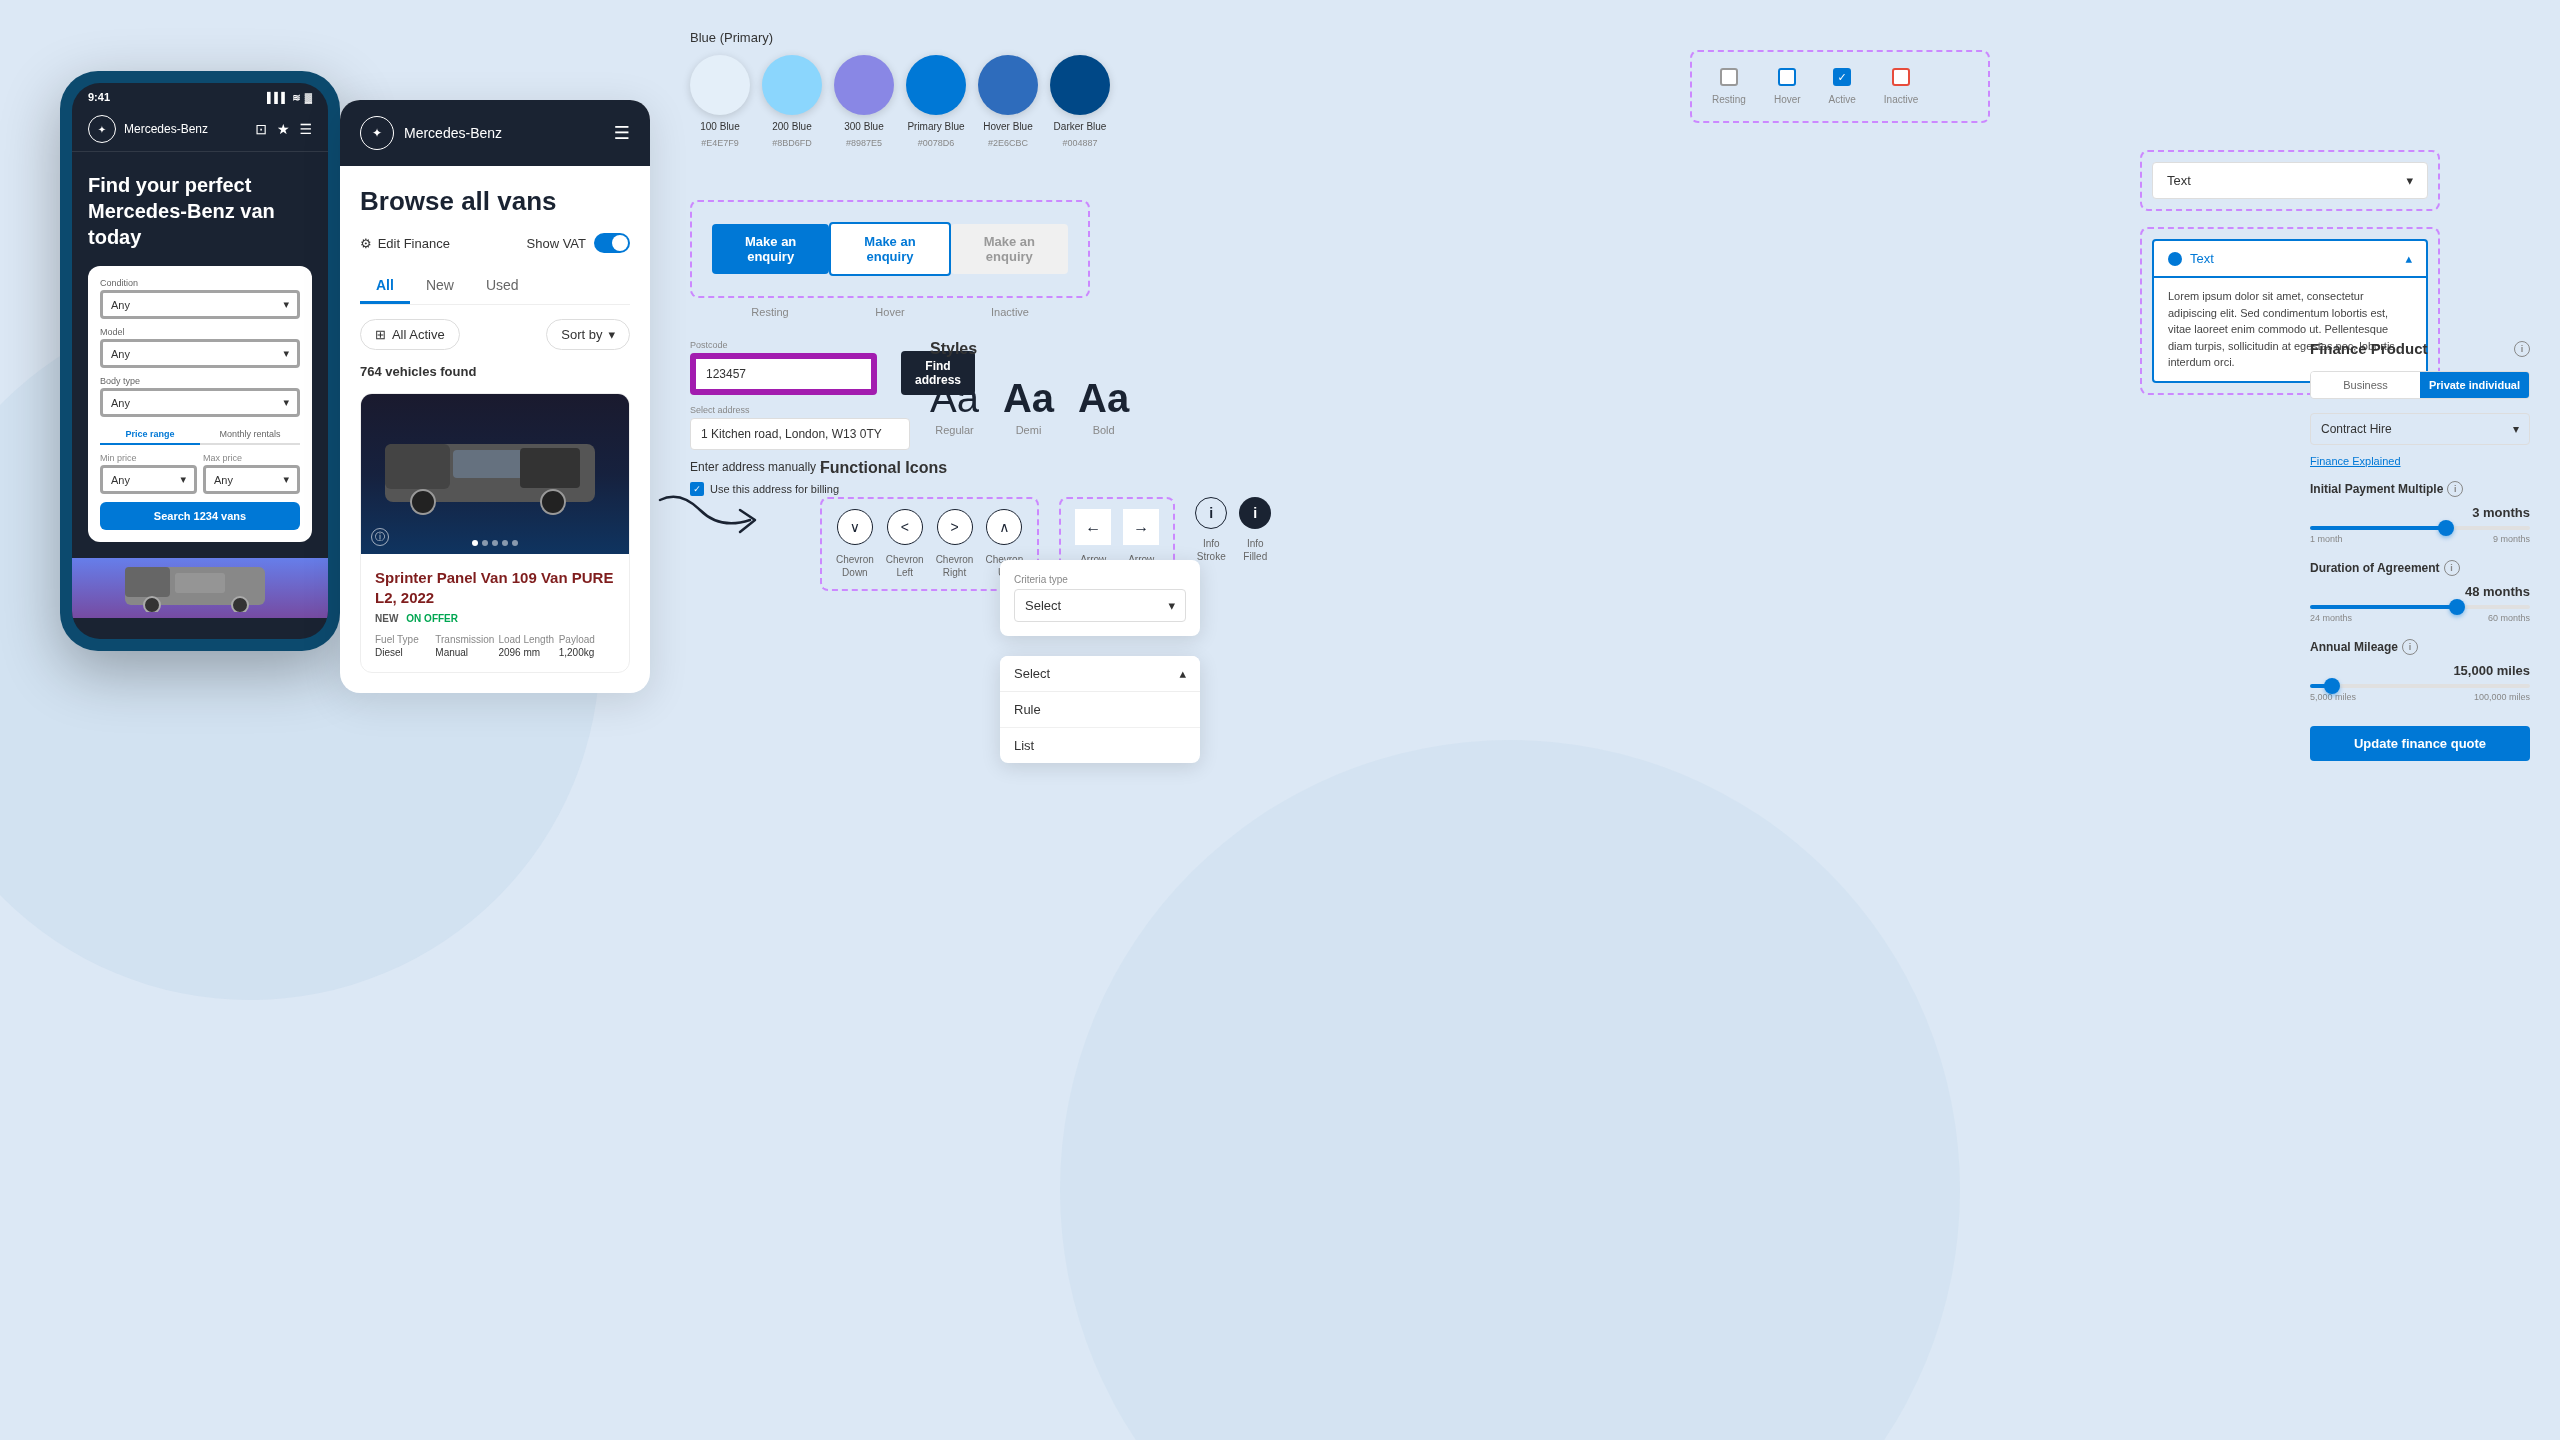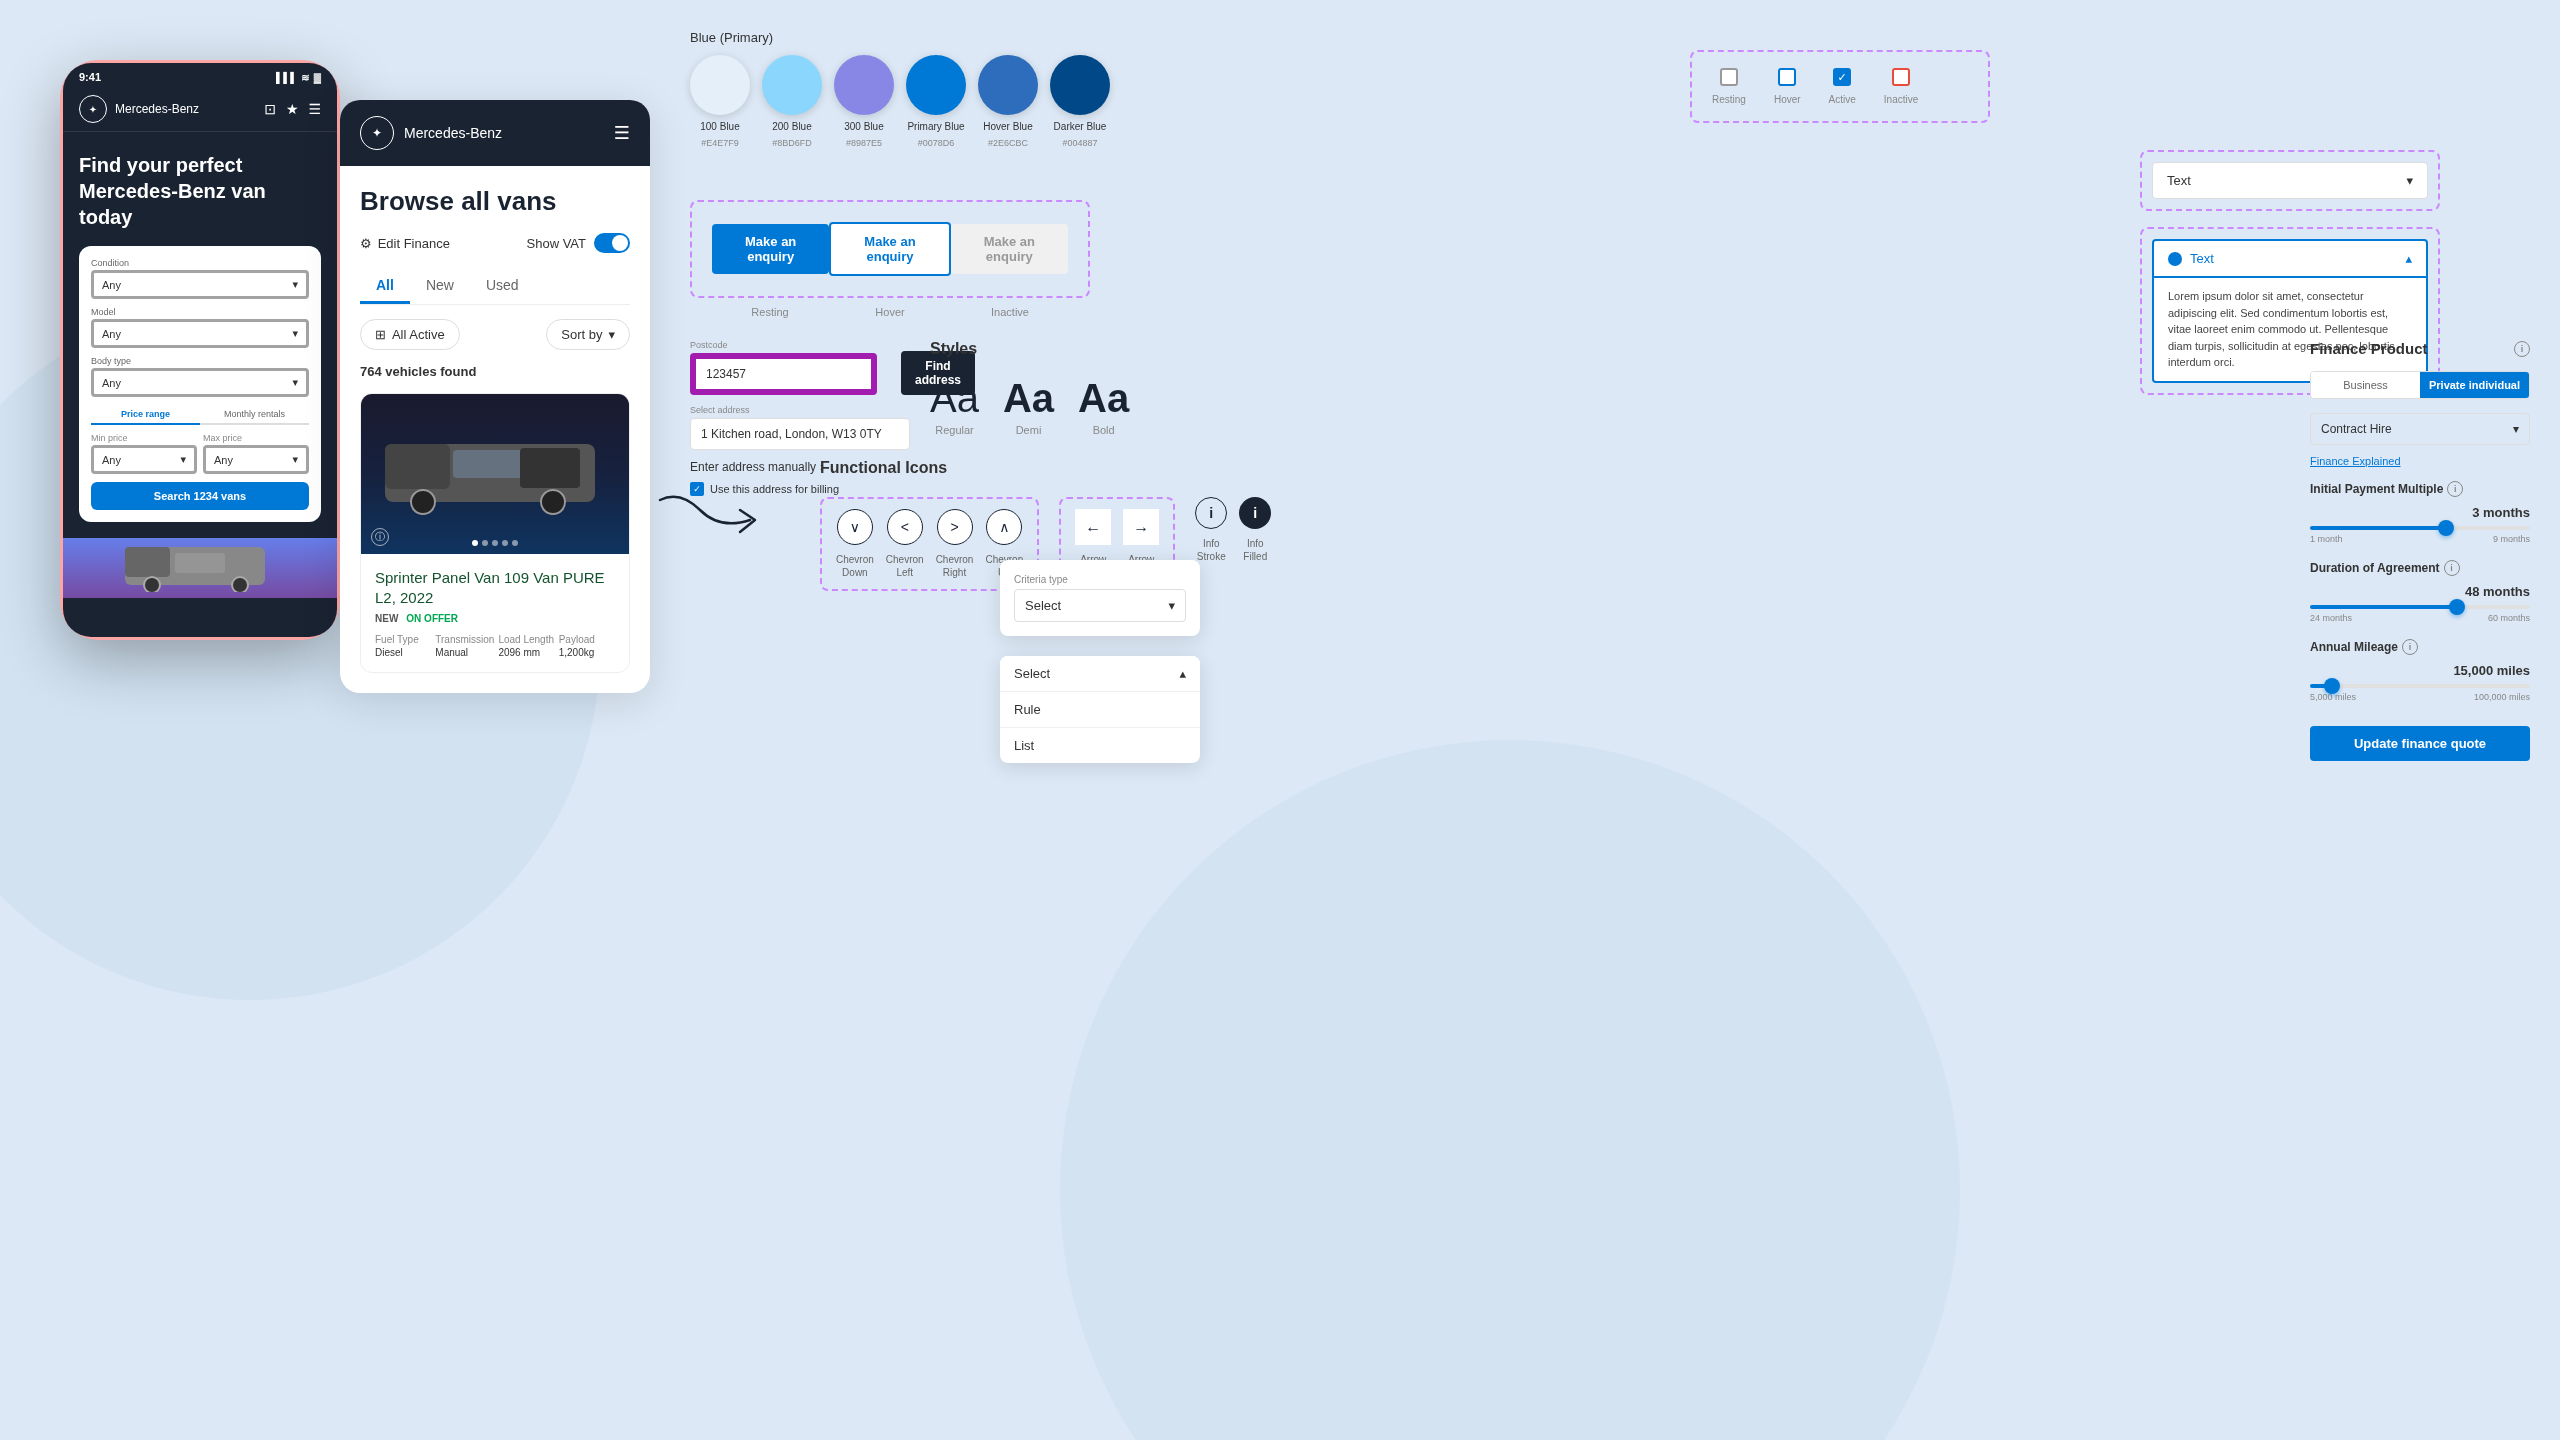--- a/index.html
+++ b/index.html
@@ -38,25 +38,26 @@
     .phone-container {
       position: absolute;
       left: 60px;
       top: 60px;
       width: 280px;
       height: 580px;
     }
     .phone-frame {
       width: 280px;
       height: 580px;
-      background: #fca5a5;
+      background: #0c4a6e;
       border-radius: 38px;
-      padding: 3px;
+      padding: 12px;
       box-shadow: 0 20px 60px rgba(0,0,0,0.3);
       position: relative;
+      margin-top: 11px;
     }
     .phone-screen {
       width: 100%;
       height: 100%;
       background: #1a2332;
       border-radius: 28px;
       overflow: hidden;
     }
     .phone-status-bar {
       display: flex;
@@ -382,22 +383,22 @@
       font-size: 10px;
       display: flex;
       align-items: center;
       justify-content: center;
     }
     .van-info {
       padding: 14px;
     }
     .van-title {
       font-size: 15px;
-      font-weight: 400;
-      color: #14532d;
+      font-weight: 700;
+      color: #7f1d1d;
       margin-bottom: 6px;
       line-height: 1.3;
     }
     .van-badges {
       display: flex;
       gap: 8px;
       margin-bottom: 10px;
     }
     .badge-new {
       font-size: 10px;

